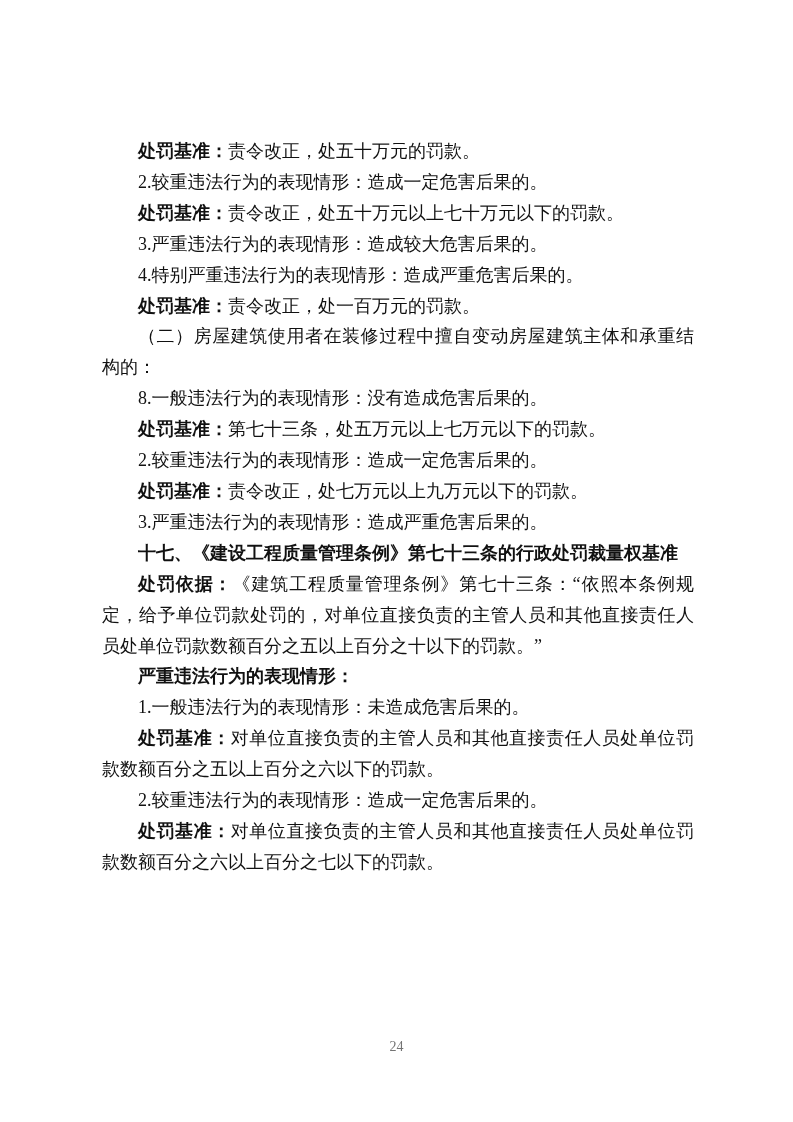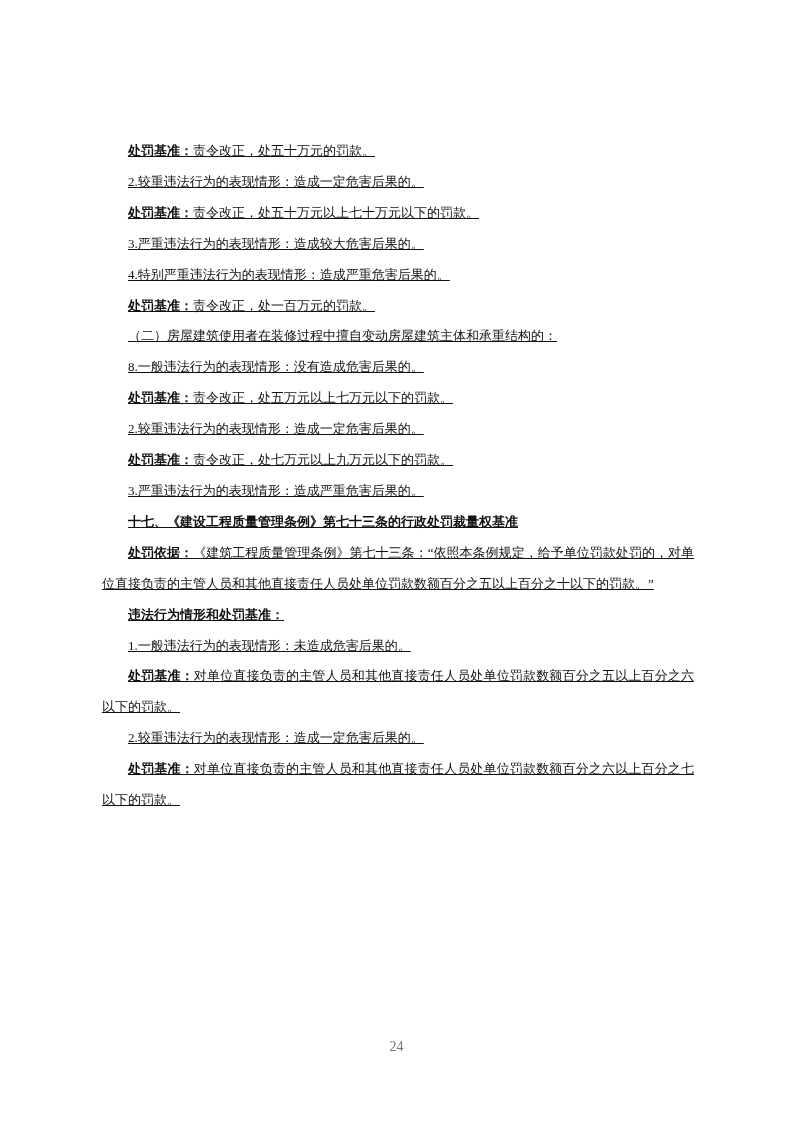--- a/index.html
+++ b/index.html
@@ -15,25 +15,24 @@
     background: #ffffff;
     color: #111111;
     font-family: "Liberation Serif", "DejaVu Serif", serif;
     overflow: hidden;
   }
   .content {
     position: absolute;
     left: 102px;
     top: 136px;
     width: 592px;
-    font-size: 13px;
+    font-size: 18px;
     line-height: 30.9px;
     text-align: justify;
     text-justify: inter-ideograph;
-    text-decoration: underline;
   }
   .para {
     margin: 0;
     padding: 0;
     text-indent: 2em;
   }
   .para b {
     font-weight: bold;
   }
   .para.heading,
@@ -57,26 +56,26 @@
 <div class="page">
   <main class="content">
       <p class="para body"><b>处罚基准：</b><span>责令改正，处五十万元的罚款。</span></p>
       <p class="para body"><span>2.较重违法行为的表现情形：造成一定危害后果的。</span></p>
       <p class="para body"><b>处罚基准：</b><span>责令改正，处五十万元以上七十万元以下的罚款。</span></p>
       <p class="para body"><span>3.严重违法行为的表现情形：造成较大危害后果的。</span></p>
       <p class="para body"><span>4.特别严重违法行为的表现情形：造成严重危害后果的。</span></p>
       <p class="para body"><b>处罚基准：</b><span>责令改正，处一百万元的罚款。</span></p>
       <p class="para body"><span>（二）房屋建筑使用者在装修过程中擅自变动房屋建筑主体和承重结构的：</span></p>
       <p class="para body"><span>8.一般违法行为的表现情形：没有造成危害后果的。</span></p>
-      <p class="para body"><b>处罚基准：</b><span>责令改正，处五万元以上七万元以下的罚款。</span></p>
+      <p class="para body"><b>处罚基准：</b><span>第七十三条，处五万元以上七万元以下的罚款。</span></p>
       <p class="para body"><span>2.较重违法行为的表现情形：造成一定危害后果的。</span></p>
       <p class="para body"><b>处罚基准：</b><span>责令改正，处七万元以上九万元以下的罚款。</span></p>
       <p class="para body"><span>3.严重违法行为的表现情形：造成严重危害后果的。</span></p>
       <p class="para heading"><b>十七、《建设工程质量管理条例》第七十三条的行政处罚裁量权基准</b></p>
       <p class="para body"><b>处罚依据：</b><span>《建筑工程质量管理条例》第七十三条：“依照本条例规定，给予单位罚款处罚的，对单位直接负责的主管人员和其他直接责任人员处单位罚款数额百分之五以上百分之十以下的罚款。”</span></p>
-      <p class="para subheading"><b>违法行为情形和处罚基准：</b></p>
+      <p class="para subheading"><b>严重违法行为的表现情形：</b></p>
       <p class="para body"><span>1.一般违法行为的表现情形：未造成危害后果的。</span></p>
       <p class="para body"><b>处罚基准：</b><span>对单位直接负责的主管人员和其他直接责任人员处单位罚款数额百分之五以上百分之六以下的罚款。</span></p>
       <p class="para body"><span>2.较重违法行为的表现情形：造成一定危害后果的。</span></p>
       <p class="para body"><b>处罚基准：</b><span>对单位直接负责的主管人员和其他直接责任人员处单位罚款数额百分之六以上百分之七以下的罚款。</span></p>
     </main>
   <div class="page-number">24</div>
 </div>
 
 </body></html>

